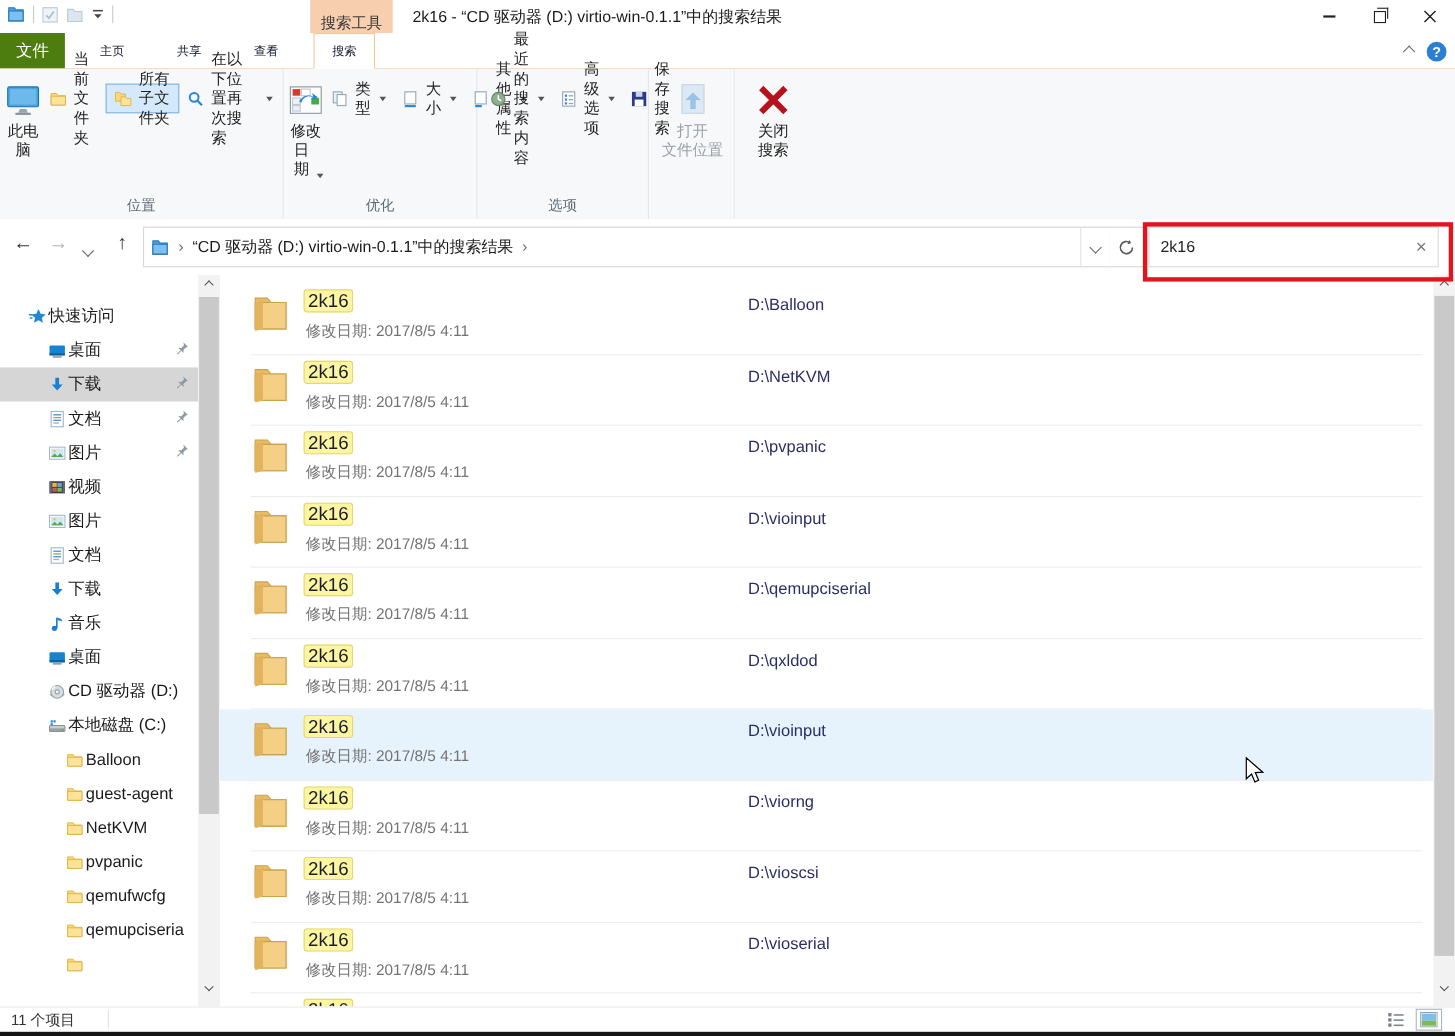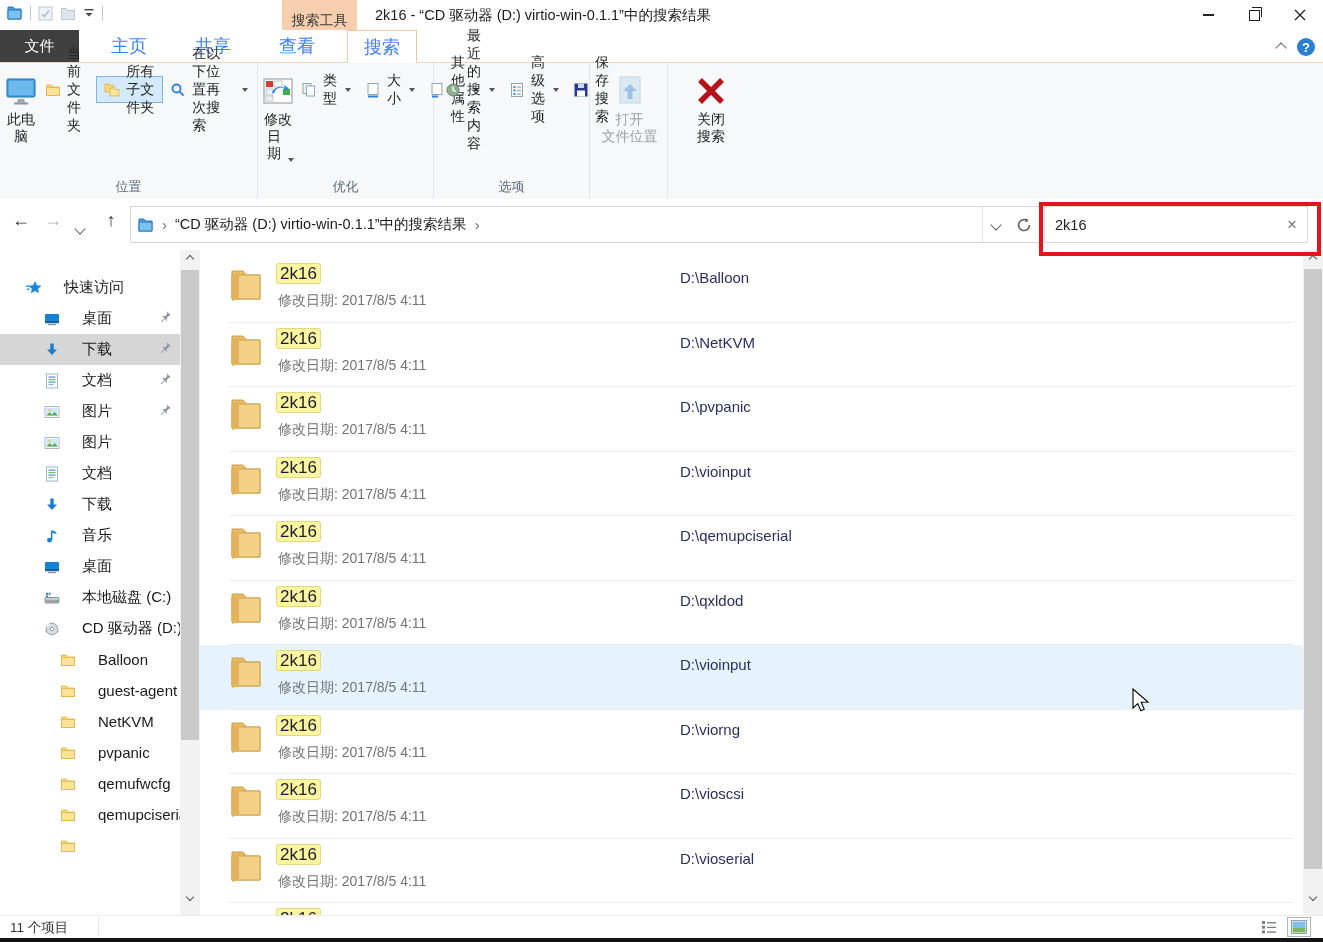--- a/index.html
+++ b/index.html
@@ -18,22 +18,22 @@
   .win-title{position:absolute;left:375px;top:0;height:30px;display:flex;align-items:center;
     font-size:14.5px;color:#1b1b1b;white-space:nowrap}
   .win-controls{position:absolute;right:0;top:0;height:30px;display:flex}
   .win-btn{width:46px;height:30px;display:flex;align-items:center;justify-content:center}
   .glyph-min{width:11px;height:1.5px;background:#222}
   .glyph-restore{width:9px;height:9px;border:1.2px solid #222;position:relative;background:#fff}
   .glyph-restore:before{content:"";position:absolute;left:2px;top:-4px;width:9px;height:9px;border:1.2px solid #222;border-left:none;border-bottom:none}
   
   .tabrow{position:absolute;top:30px;left:0;right:0;height:32px;background:#fff;
     border-bottom:1px solid #f2d5bc;display:flex;align-items:stretch}
-  .tab-file{width:79px;background:#404040;color:#fff;display:flex;align-items:center;justify-content:center;font-size:15px}
-  .tab{margin-left:16px;padding:0 16px;display:flex;align-items:center;font-size:18px;color:#3b82f6}
+  .tab-file{width:59px;background:#4d7c0f;color:#fff;display:flex;align-items:center;justify-content:center;font-size:15px}
+  .tab{margin-left:16px;padding:0 16px;display:flex;align-items:center;font-size:11px;color:#0f172a}
   .tab.active{background:#fff;border:1px solid #f2c7a0;border-bottom:1px solid #fff;margin-bottom:-1px}
   .ribbon-right{position:absolute;right:8px;top:38px;display:flex;align-items:center;gap:12px;z-index:5}
   .chev{display:inline-block;width:7px;height:7px;border-right:1.6px solid #666;border-bottom:1.6px solid #666}
   .chev.up{transform:rotate(-135deg)}
   .chev.down{transform:rotate(45deg)}
   .help-icon{width:18px;height:18px;border-radius:50%;background:#2a7fd4;color:#fff;
     display:flex;align-items:center;justify-content:center;font-size:13px;font-weight:bold}
   .help-icon:after{content:"?"}
   
   .ribbon{position:absolute;top:63px;left:0;right:0;height:136px;background:#f7f8f9;
@@ -64,21 +64,21 @@
   .searchbox .clear{margin-left:auto;color:#777;font-size:17px}
   .red-annot{position:absolute;left:1039px;top:202px;width:274px;height:46px;border:4px solid #e1151d;z-index:50;pointer-events:none}
   
   .sidebar{position:absolute;top:250px;left:0;width:180px;height:665px;overflow:hidden;font-size:15px;padding-top:22px;box-sizing:border-box}
   .side-item{height:31px;display:flex;align-items:center;position:relative;white-space:nowrap}
   .side-item.gap{margin-top:14px}
   .side-item.indent0{padding-left:26px}
   .side-item.indent1{padding-left:44px}
   .side-item.indent2{padding-left:60px}
   .side-item.selected{background:#d6d6d6}
-  .side-item .lbl{margin-left:22px;color:#1a1a1a}
+  .side-item .lbl{margin-left:2px;color:#1a1a1a}
   .side-item .pin{position:absolute;right:8px;top:7px}
   .sicon{width:16px;height:16px;flex:none}
   
   .sscroll{position:absolute;top:250px;left:180px;width:20px;height:665px;background:#f2f2f2}
   .mscroll{position:absolute;top:250px;left:1303px;width:20px;height:665px;background:#f2f2f2}
   .scroll-arrow{position:absolute;left:0;width:20px;height:18px;display:flex;align-items:center;justify-content:center}
   .scroll-arrow .chev{width:5px;height:5px;border-color:#555}
   .sthumb{position:absolute;left:1px;width:18px;background:#c9c9c9}
   
   .filelist{position:absolute;top:250px;left:200px;width:1103px;height:665px;overflow:hidden;background:#fff;padding-top:8px;box-sizing:border-box}
@@ -308,21 +308,21 @@
         <svg width="34" height="32" viewBox="0 0 34 32">
             <rect x="7" y="2" width="20" height="26" fill="#dbe9f5" stroke="#c2d4e4"></rect>
             <path d="M17 9l7 7h-4.5v8h-5v-8H10z" fill="#9cc3e6"></path>
           </svg>
       </span>
       <span>打开</span>
       <span>文件位置</span>
     </div>
   </div>
 
-  <div class="rgroup" style="width:76px;justify-content:flex-end;border-right:none">
+  <div class="rgroup" style="width:76px;justify-content:flex-start;border-right:none">
     <div class="bigbtn">
       <span class="ricon">
         <svg width="32" height="32" viewBox="0 0 32 32">
             <path d="M5 5l22 22M27 5L5 27" stroke="#b5121b" stroke-width="5.5"></path>
           </svg>
       </span>
       <span>关闭</span>
       <span>搜索</span>
     </div>
   </div>
@@ -431,20 +431,34 @@
       <span class="lbl">图片</span>
       <span class="pin">
         <svg width="14" height="14" viewBox="0 0 14 14">
           <path d="M8.7 1.2l4.1 4.1-1.8.5-2.3 2.3.2 2.9-2.2-2.2-3.2 3.4-.7-.7 3.4-3.2L4 6.1l2.9.2 2.3-2.3z" fill="#90999f"></path>
         </svg>
       </span>
     </div>
     <div class="side-item indent1">
       <span class="sicon">
         <svg width="16" height="16" viewBox="0 0 16 16">
+          <rect x="1" y="2.5" width="14" height="11" fill="#3c3c44"></rect>
+          <rect x="1" y="2.5" width="2" height="11" fill="#6a6a74"></rect>
+          <rect x="13" y="2.5" width="2" height="11" fill="#6a6a74"></rect>
+          <rect x="3.6" y="4" width="4" height="3.6" fill="#e8b84a"></rect>
+          <rect x="8.2" y="4" width="4" height="3.6" fill="#68a8d8"></rect>
+          <rect x="3.6" y="8.4" width="4" height="3.6" fill="#c06050"></rect>
+          <rect x="8.2" y="8.4" width="4" height="3.6" fill="#7cb85c"></rect>
+        </svg>
+      </span>
+      <span class="lbl">视频</span>
+    </div>
+    <div class="side-item indent1">
+      <span class="sicon">
+        <svg width="16" height="16" viewBox="0 0 16 16">
           <rect x="1" y="2.5" width="14" height="11" fill="#fff" stroke="#a8b8c8"></rect>
           <rect x="2.2" y="3.8" width="11.6" height="8.4" fill="#cfe8f8"></rect>
           <path d="M2.5 11.5l3.2-3.2 2.5 2.5 2.6-2.8 2.8 3.5z" fill="#58a84e"></path>
           <circle cx="5.5" cy="6" r="1.1" fill="#f0c040"></circle>
         </svg>
       </span>
       <span class="lbl">图片</span>
     </div>
     <div class="side-item indent1">
       <span class="sicon">
@@ -478,44 +492,44 @@
     </div>
     <div class="side-item indent1">
       <span class="sicon">
         <svg width="16" height="16" viewBox="0 0 16 16">
           <rect x="1" y="3" width="14" height="9" rx="1" fill="#1583d0"></rect>
           <rect x="1" y="10" width="14" height="2.2" fill="#0e639e"></rect>
           <rect x="4" y="12.8" width="8" height="1.4" fill="#8a949c"></rect>
         </svg>
       </span>
       <span class="lbl">桌面</span>
+    </div>
+    <div class="side-item indent1">
+      <span class="sicon">
+        <svg width="16" height="16" viewBox="0 0 16 16">
+          <ellipse cx="8" cy="10.5" rx="6.8" ry="2" fill="#b8bec4"></ellipse>
+          <circle cx="8" cy="8" r="5.8" fill="#d8dde2" stroke="#98a0a8"></circle>
+          <circle cx="8" cy="8" r="1.8" fill="#f4f6f8" stroke="#98a0a8"></circle>
+          <path d="M3.2 6a5.8 5.8 0 0 1 3-3" stroke="#fff" fill="none" stroke-width="1.2"></path>
+        </svg>
+      </span>
+      <span class="lbl">CD 驱动器 (D:)</span>
     </div>
     <div class="side-item indent1">
       <span class="sicon">
         <svg width="16" height="16" viewBox="0 0 16 16">
           <rect x="2" y="2.8" width="2" height="2" fill="#2a84d8"></rect>
           <rect x="4.6" y="2.8" width="2" height="2" fill="#2a84d8"></rect>
           <rect x="2" y="5.4" width="2" height="2" fill="#2a84d8"></rect>
           <rect x="1" y="7.5" width="14" height="5.5" rx="1" fill="#c8cdd2" stroke="#8a9096"></rect>
           <rect x="1.5" y="10.2" width="13" height="2.3" fill="#9aa0a6"></rect>
           <circle cx="13" cy="11.3" r=".8" fill="#5a9e52"></circle>
         </svg>
       </span>
       <span class="lbl">本地磁盘 (C:)</span>
-    </div>
-    <div class="side-item indent1">
-      <span class="sicon">
-        <svg width="16" height="16" viewBox="0 0 16 16">
-          <ellipse cx="8" cy="10.5" rx="6.8" ry="2" fill="#b8bec4"></ellipse>
-          <circle cx="8" cy="8" r="5.8" fill="#d8dde2" stroke="#98a0a8"></circle>
-          <circle cx="8" cy="8" r="1.8" fill="#f4f6f8" stroke="#98a0a8"></circle>
-          <path d="M3.2 6a5.8 5.8 0 0 1 3-3" stroke="#fff" fill="none" stroke-width="1.2"></path>
-        </svg>
-      </span>
-      <span class="lbl">CD 驱动器 (D:)</span>
     </div>
     <div class="side-item indent2">
       <span class="sicon">
         <svg width="16" height="16" viewBox="0 0 16 16">
           <path d="M1.5 3h5l1.5 2h6.5v8.5H1.5z" fill="#fbd978" stroke="#dfb144" stroke-width=".8"></path>
           <path d="M1.5 5.5h13v8h-13z" fill="#fde398" stroke="#dfb144" stroke-width=".8"></path>
         </svg>
       </span>
       <span class="lbl">Balloon</span>
     </div>

